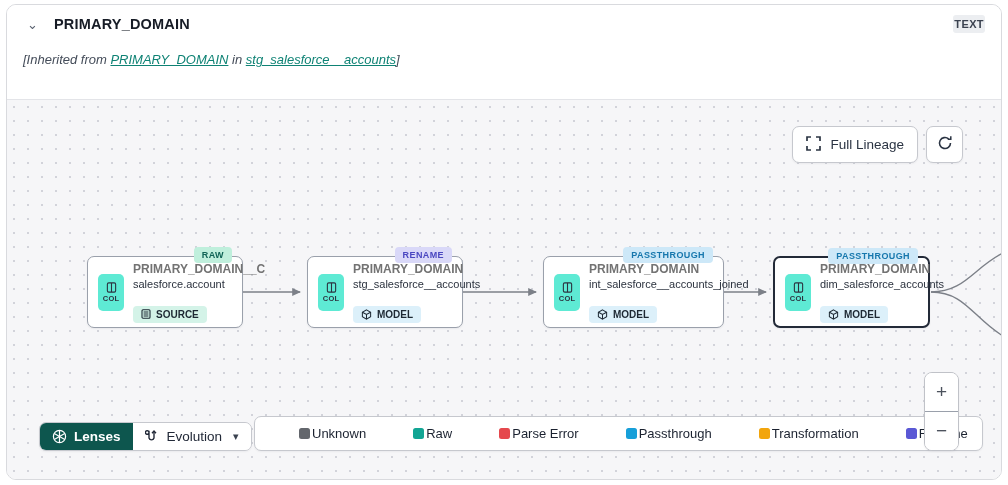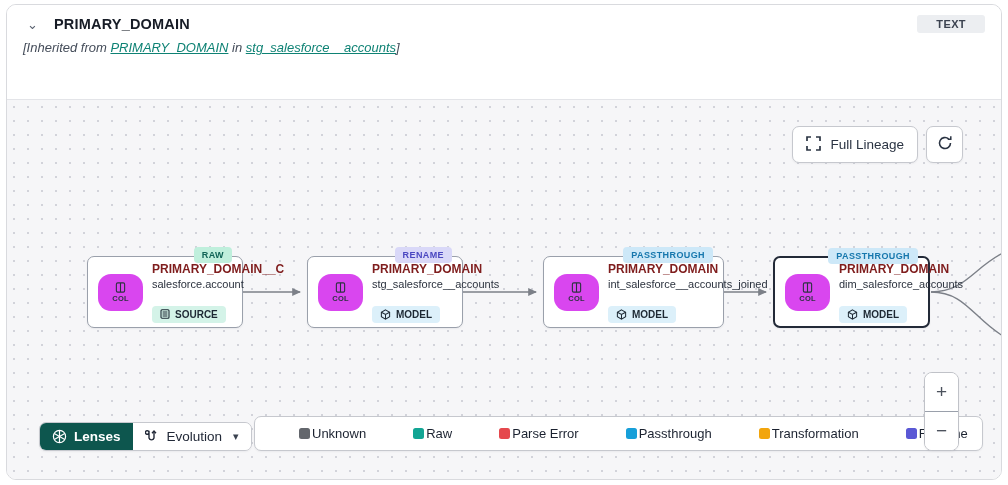--- a/index.html
+++ b/index.html
@@ -7,24 +7,24 @@
   .app { position:absolute; left:6px; top:4px; width:996px; height:476px; background:#fff;
          border:1px solid #d9dade; border-radius:10px; overflow:hidden; }
 
   
   .header { padding:10px 16px 8px 16px; background:#fff; }
   .title-row { display:flex; align-items:center; gap:12px; }
   .chev { color:#5a6270; font-size:13px; cursor:pointer; padding:0 4px; }
   .page-title { font-size:14.5px; font-weight:bold; color:#171c26; letter-spacing:.2px; }
   .spacer { flex:1; }
   .type-badge { background:#eceef1; color:#3c4350; font-size:11px; font-weight:bold;
-                padding:3px 19px; border-radius:3px; letter-spacing:.4px; }
+                padding:3px 1px; border-radius:3px; letter-spacing:.4px; }
   .desc { margin-top:8px; font-style:italic; font-size:13.5px; color:#10151d; }
   .desc code { font-family:"DejaVu Sans Mono", monospace; font-weight:bold; font-size:12px; font-style:italic; }
-  .inherited { margin-top:7px; font-style:italic; font-size:13px; color:#444c59; }
+  .inherited { margin-top:19px; font-style:italic; font-size:13px; color:#444c59; }
   .inherited a { color:#0e8274; text-decoration:underline; cursor:pointer; }
 
   
   .canvas { position:absolute; left:0; right:0; top:94px; bottom:0; background:#f6f6f8;
             border-top:1px solid #e3e4e8;
             background-image: radial-gradient(#d2d3da 1px, transparent 1.1px);
             background-size:14px 14px; }
   svg.edges { position:absolute; inset:0; width:100%; height:100%; pointer-events:none; }
 
   
@@ -32,25 +32,25 @@
   .btn { display:flex; align-items:center; gap:9px; background:#fff; border:1px solid #c6c8ce;
          border-radius:7px; height:37px; padding:0 13px; font-size:13.5px; color:#2b3443;
          cursor:pointer; box-shadow:0 1px 2px rgba(20,24,34,.05);justify-content:center; }
   .btn.icon-only { width:37px; justify-content:center; padding:0; }
 
   
   .node { position:absolute; background:#fff; border:1px solid #9aa0ab; border-radius:7px;
           height:72px; display:flex; align-items:center; gap:9px; padding:0 10px 0 10px;
           box-shadow:0 1px 2px rgba(20,24,34,.06); cursor:pointer; }
   .node.selected { border:2px solid #232a38; }
-  .col-chip { width:45px; height:37px; background:#d946ef; border-radius:13px; display:flex;
+  .col-chip { width:26px; height:37px; background:#5eead4; border-radius:5px; display:flex;
               flex-direction:column; align-items:center; justify-content:center; gap:1px; flex:0 0 auto; }
   .col-chip .col-label { font-size:7.5px; font-weight:bold; color:#2c3340; letter-spacing:.2px; }
   .node-body { display:flex; flex-direction:column; gap:2px; min-width:0; }
-  .node-title { font-size:12px; font-weight:bold; color:#7f1d1d; white-space:nowrap; }
+  .node-title { font-size:12px; font-weight:bold; color:#737373; white-space:nowrap; }
   .node-sub { font-size:11px; color:#2b323e; white-space:nowrap; }
   .res-badge { display:inline-flex; align-items:center; gap:5px; font-size:10px; font-weight:bold;
                color:#1d2833; padding:3px 8px; border-radius:4px; margin-top:14px; align-self:flex-start; }
   .res-badge.source { background:#d4f3e8; }
   .res-badge.model  { background:#dcf0fa;align-items:center; }
   .status-badge { position:absolute; top:-10px; right:10px; font-size:9px; font-weight:bold;
                   letter-spacing:.4px; padding:3px 8px; border-radius:4px; }
   .status-raw         { background:#bfefdc; color:#0f6355; }
   .status-rename      { background:#d9d8f8; color:#4a47c0; }
   .status-passthrough { background:#cde8f8; color:#1677ad; }

